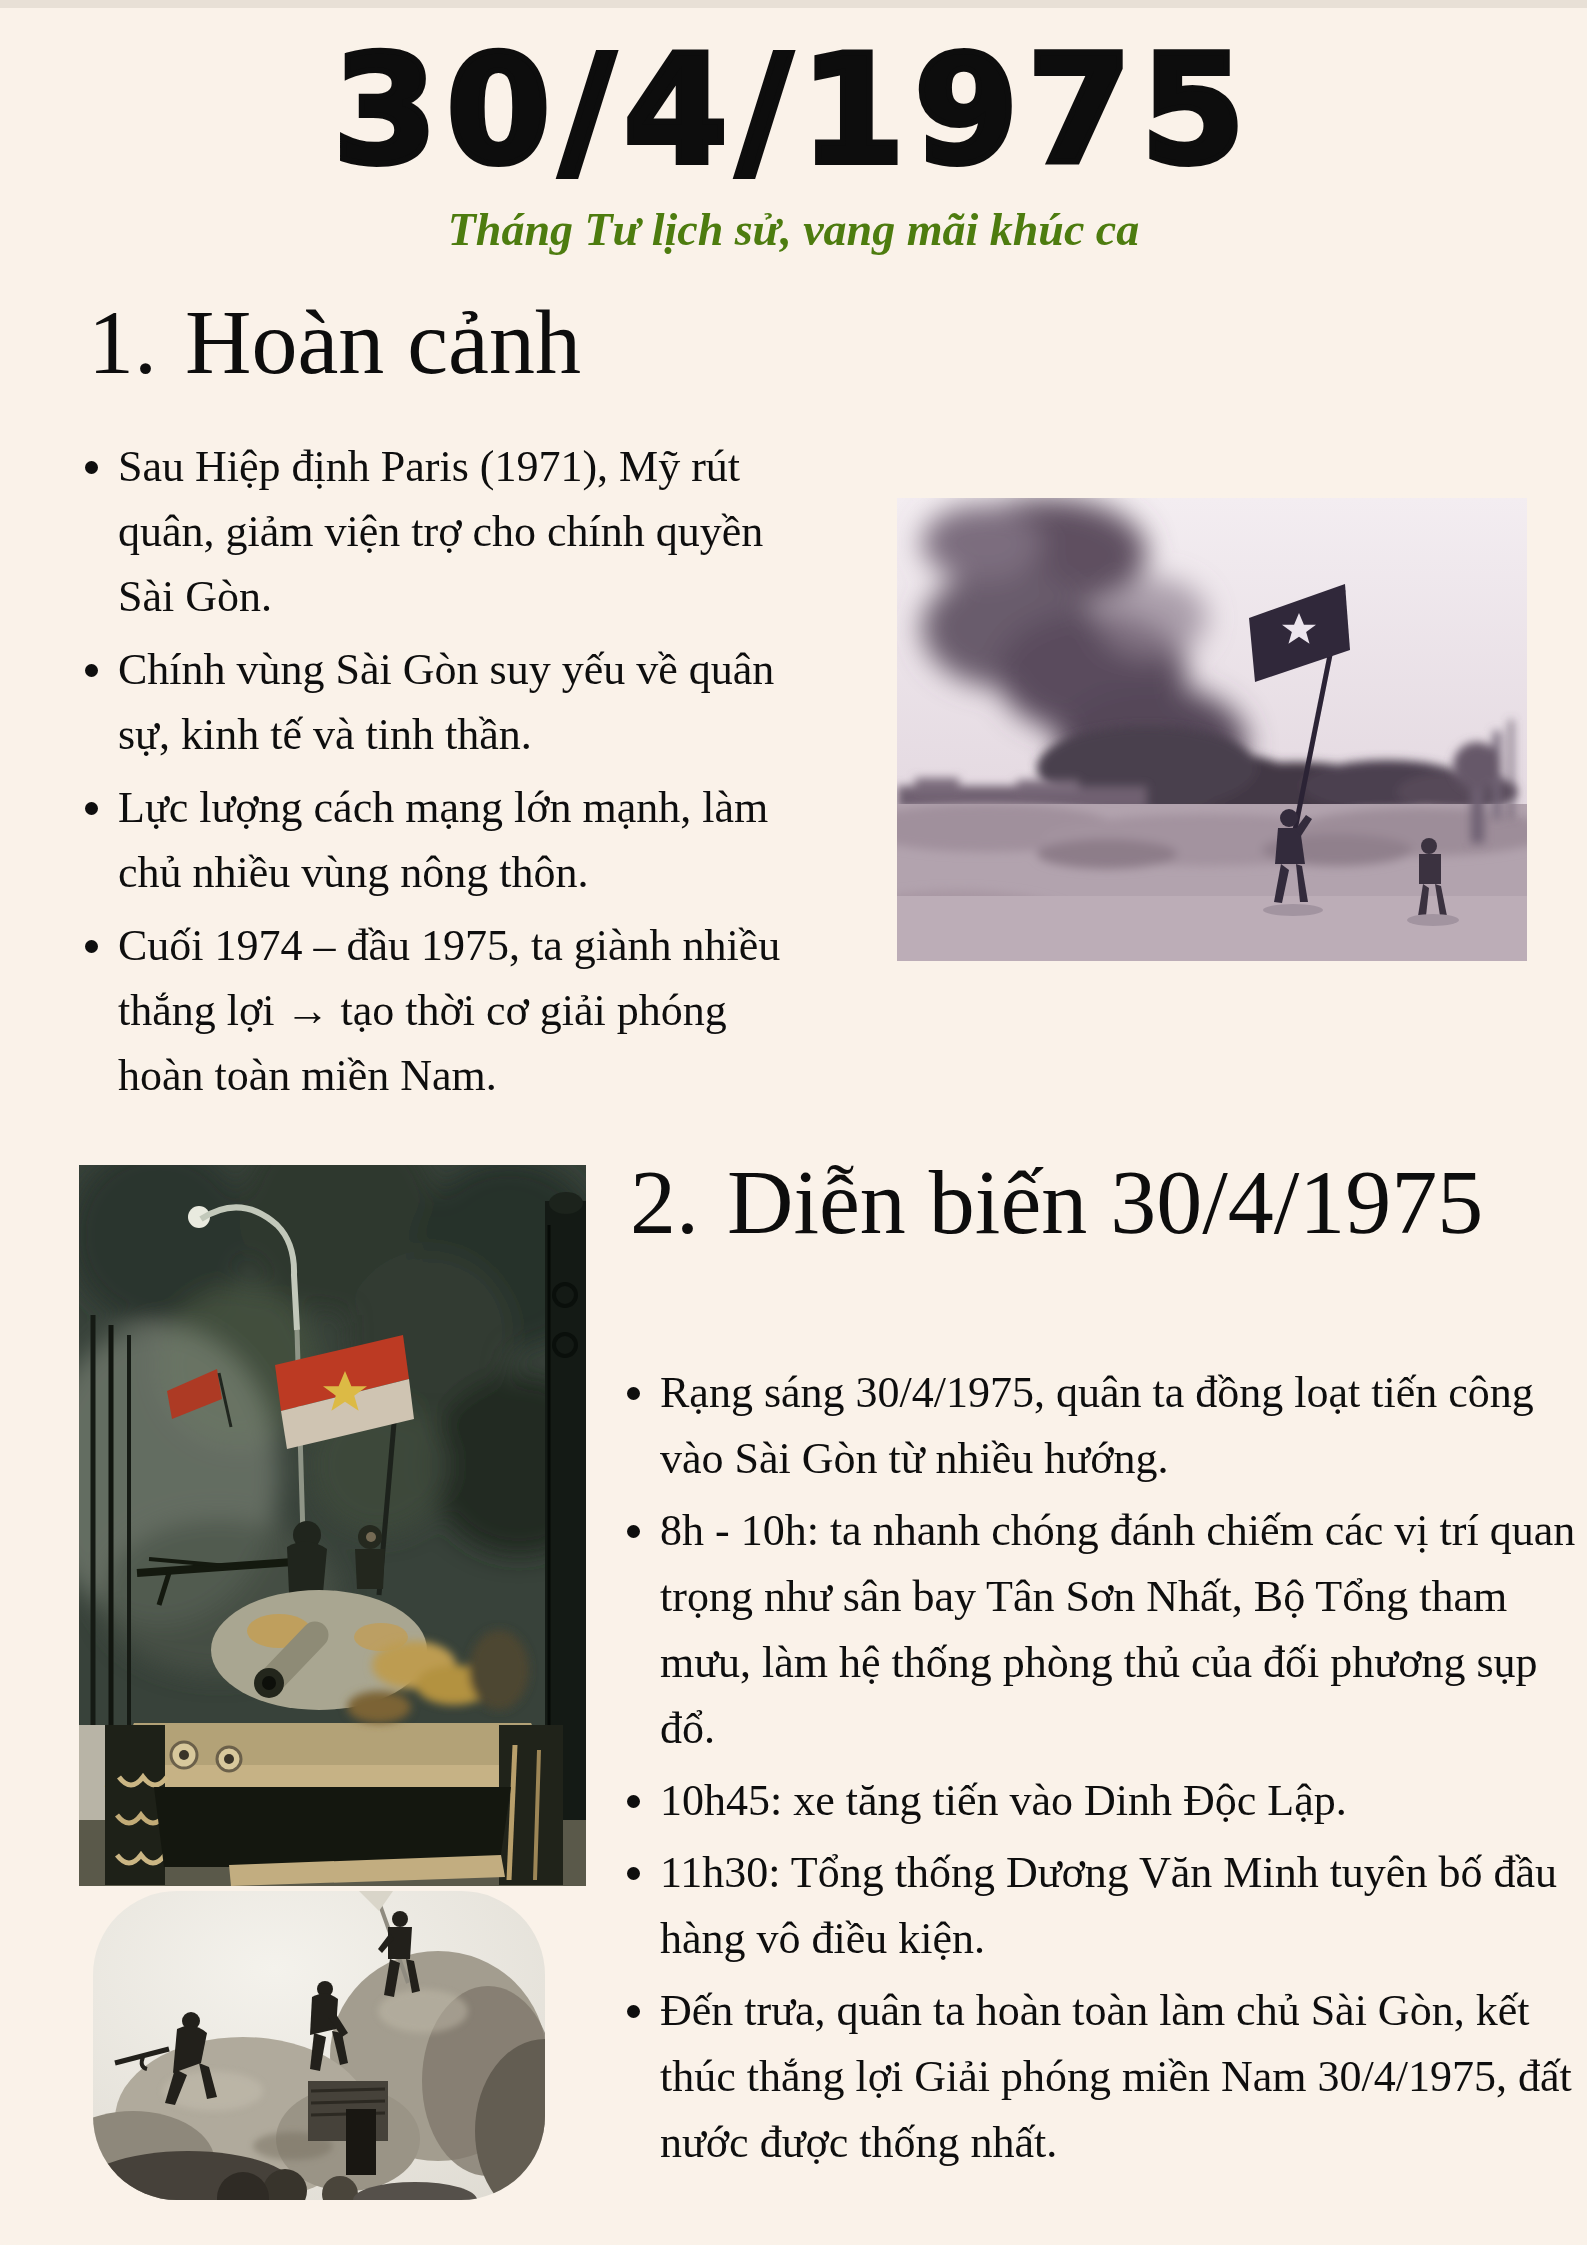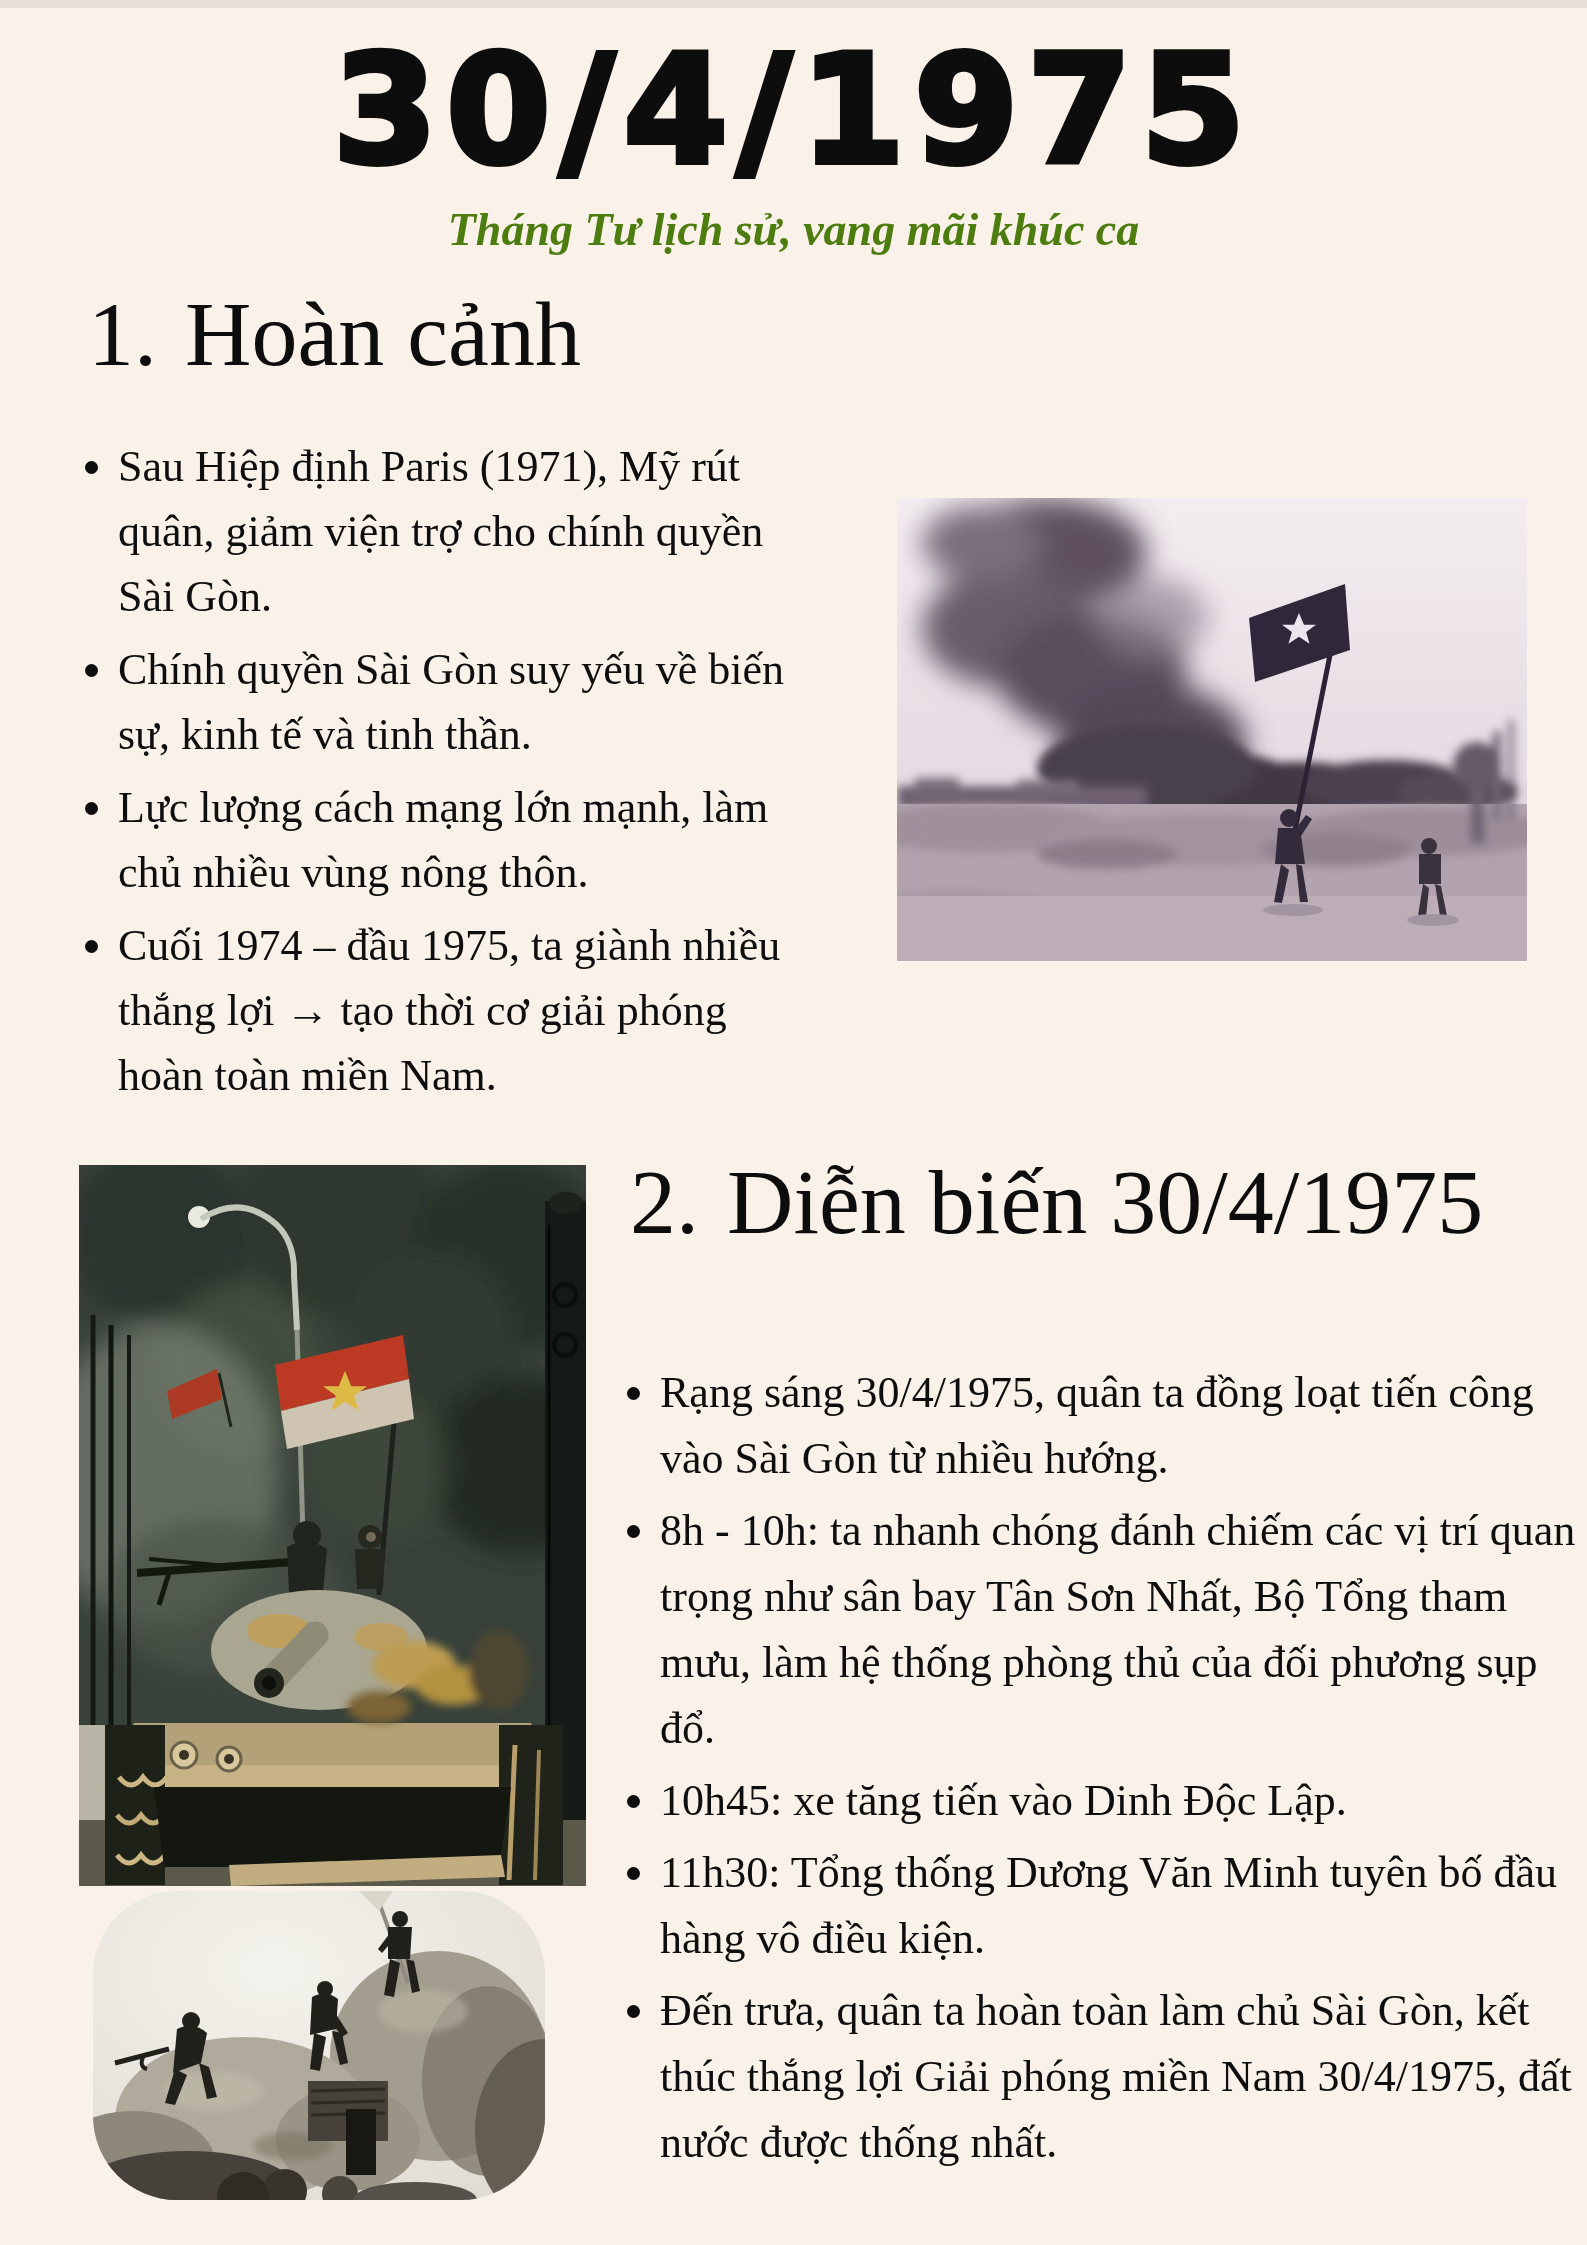--- a/index.html
+++ b/index.html
@@ -34,21 +34,21 @@
   }
   
   .sec-heading{
     position:absolute;
     font-size:92px;line-height:108px;
     font-weight:normal;
     white-space:nowrap;
     color:#0d0d0d;
   }
   .sec-heading .num{display:inline-block;margin-right:28px;}
-  #heading-1{left:88px;top:272px;}
+  #heading-1{left:88px;top:280px;}
   #heading-2{left:630px;top:1140px;}
   
   ul.bullets{
     position:absolute;
     margin:0;padding:0 0 0 42px;
     list-style:disc outside;
   }
   ul.bullets li{
     font-size:44px;
     color:#0e0e0e;
@@ -71,21 +71,21 @@
 
   <div class="title">30/4/1975</div>
   <div class="subtitle">Tháng Tư lịch sử, vang mãi khúc ca</div>
 
   <div class="sec-heading" id="heading-1">
     <span class="num">1.</span><span>Hoàn cảnh</span>
   </div>
 
   <ul class="bullets" id="list-1">
     <li>Sau Hiệp định Paris (1971), Mỹ rút quân, giảm viện trợ cho chính quyền Sài Gòn.</li>
-    <li>Chính quyền Sài Gòn suy yếu về biến sự, kinh tế và tinh thần.</li>
+    <li>Chính vùng Sài Gòn suy yếu về quân sự, kinh tế và tinh thần.</li>
     <li>Lực lượng cách mạng lớn mạnh, làm chủ nhiều vùng nông thôn.</li>
     <li>Cuối 1974 – đầu 1975, ta giành nhiều thắng lợi → tạo thời cơ giải phóng hoàn toàn miền Nam.</li>
   </ul>
 
   <div class="photo" id="photo-flag" role="img" aria-label="Hai chiến sĩ cầm cờ sao băng qua cánh đồng, khói bốc cao">
     <svg viewBox="0 0 630 463" preserveAspectRatio="none">
       <defs>
         <linearGradient id="sky1" x1="0" y1="0" x2="0" y2="1">
           <stop offset="0" stop-color="#f3edf1"></stop>
             <stop offset="0.7" stop-color="#e3d8e0"></stop>

